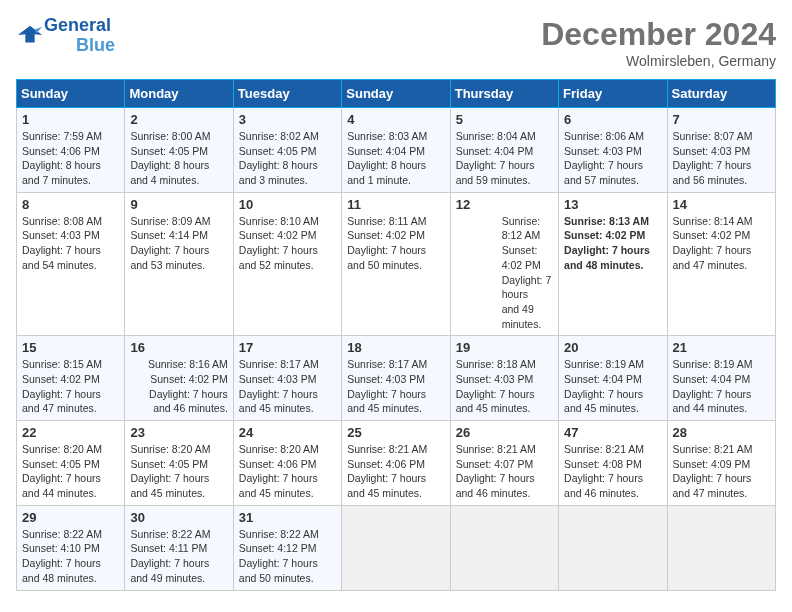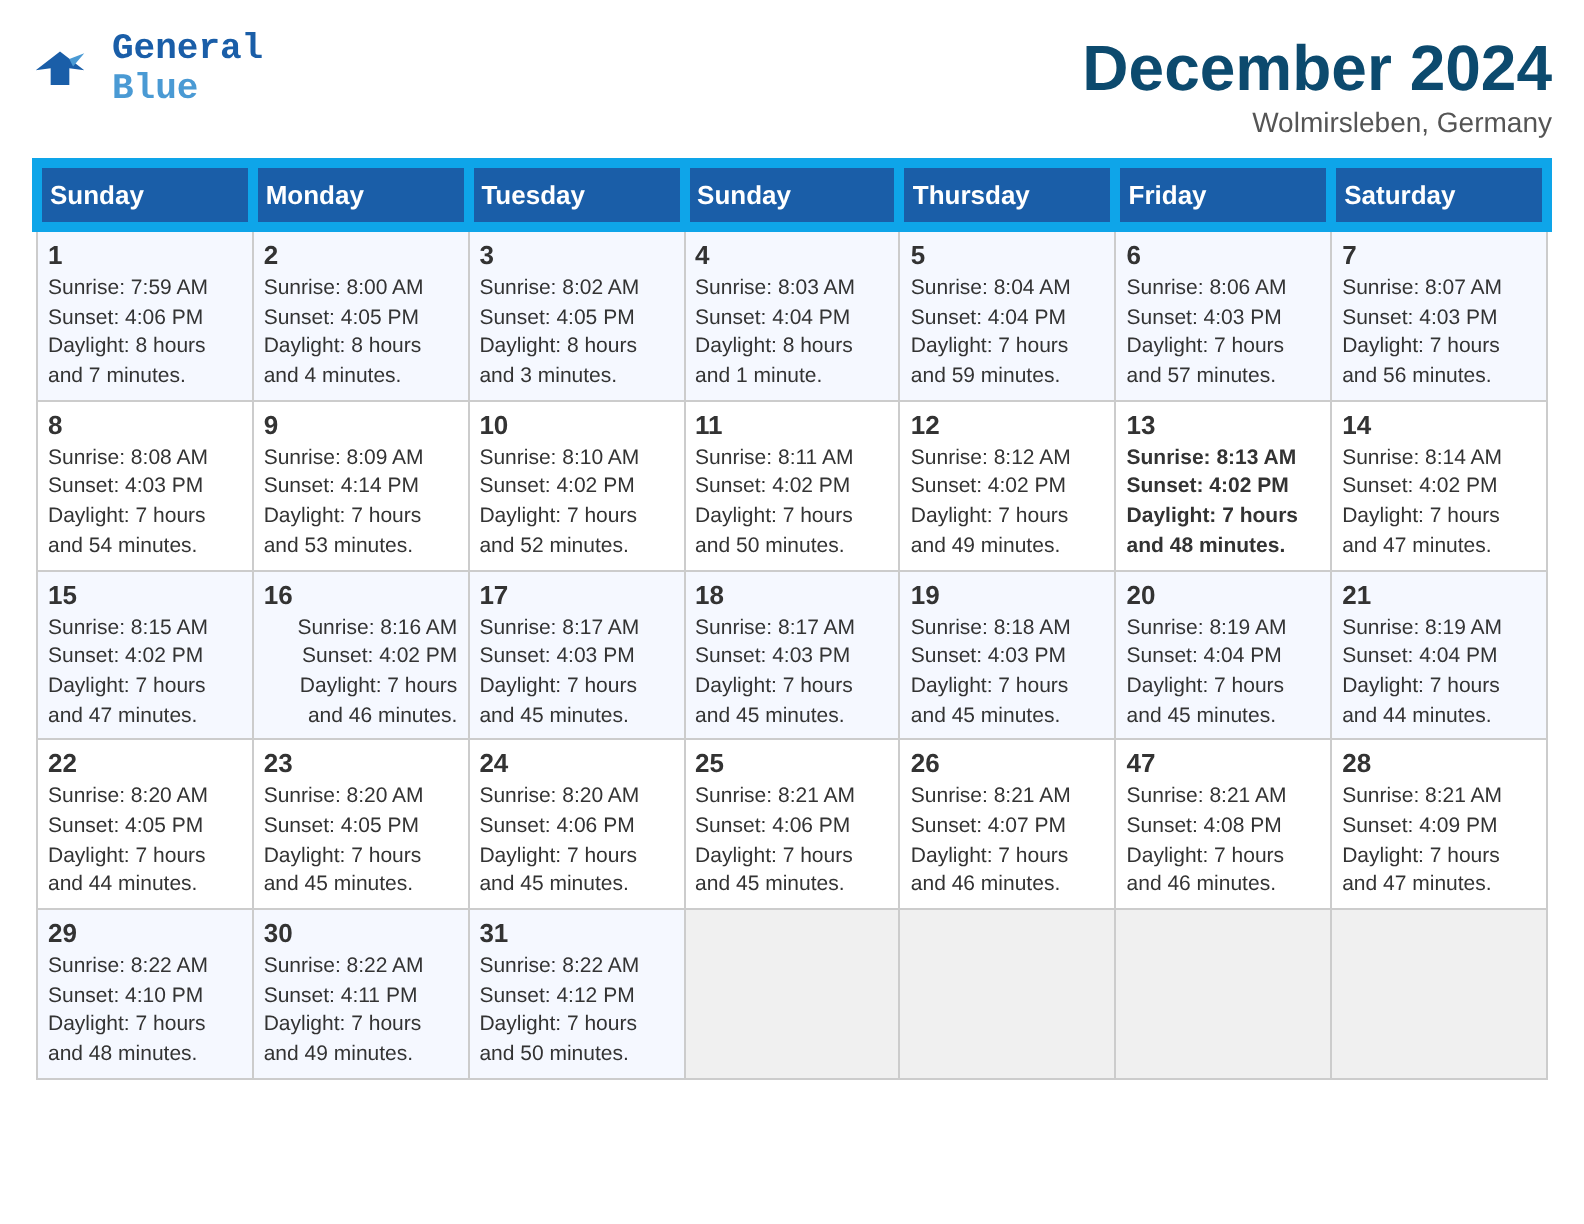--- a/index.html
+++ b/index.html
@@ -12,61 +12,60 @@
     }
     .header {
       display: flex;
       justify-content: space-between;
       align-items: flex-start;
       margin-bottom: 10px;
     }
     .logo {
       display: flex;
       align-items: center;
-      gap: 12px;
-      font-family: Liberation Mono, monospace;
+      gap: 0;
     }
     .logo-text {
       font-size: 18px;
       font-weight: bold;
       color: #333;
       line-height: 1.1;
     }
     .logo-text span {
       color: #1a5ea8;
     }
     .logo-bird {
       width: 28px;
       height: 28px;
     }
     .title-block {
       text-align: right;
     }
     .month-title {
       font-size: 32px;
       font-weight: bold;
-      color: #0c4a6e;
+      color: #737373;
     }
     .location {
       font-size: 14px;
       color: #555;
     }
     .calendar {
       width: 100%;
       border-collapse: collapse;
       font-size: 11px;
     }
     .calendar th {
       background: #1a5ea8;
       color: #fff;
       padding: 6px 4px;
       text-align: left;
       font-size: 13px;
       font-weight: bold;
-      border: 5px solid #0ea5e9;
+      border: 1px solid #0ea5e9;
     }
     .calendar td {
       vertical-align: top;
       padding: 4px 5px;
       border: 1px solid #ccc;
       width: 108px;
       min-height: 80px;
       background: #fff;
     }
     .calendar tr:nth-child(odd) td {
@@ -96,21 +95,21 @@
 
 <div class="header">
   <div class="logo">
     <svg class="logo-bird" viewBox="0 0 30 30">
       <polygon points="15,4 28,14 20,13 20,22 10,22 10,13 2,14" fill="#1a5ea8"></polygon>
       <polygon points="20,8 28,5 22,12" fill="#4a9ad4"></polygon>
     </svg>
     <div>
       <div class="logo-text">
         <span>General</span><br>
-        <span style="color:#4a9ad4;">Blue</span>
+        <span style="color:#4a9ad4;margin-left:32px;">Blue</span>
       </div>
     </div>
   </div>
   <div class="title-block">
     <div class="month-title">December 2024</div>
     <div class="location">Wolmirsleben, Germany</div>
   </div>
 </div>
 
 <table class="calendar">
@@ -201,21 +200,21 @@
         </td>
         <td>
           <span class="day-number">11</span>
           <div class="day-info" style="white-space: pre-line;">Sunrise: 8:11 AM
 Sunset: 4:02 PM
 Daylight: 7 hours
 and 50 minutes.</div>
         </td>
         <td>
           <span class="day-number">12</span>
-          <div class="day-info" style="white-space: pre-line;">Sunrise: 8:12 AM
+          <div class="day-info" style="white-space: pre-line; margin-left: 46px;">Sunrise: 8:12 AM
 Sunset: 4:02 PM
 Daylight: 7 hours
 and 49 minutes.</div>
         </td>
         <td>
           <span class="day-number">13</span>
           <div class="day-info" style="white-space: pre-line; font-weight: bold;">Sunrise: 8:13 AM
 Sunset: 4:02 PM
 Daylight: 7 hours
 and 48 minutes.</div>

